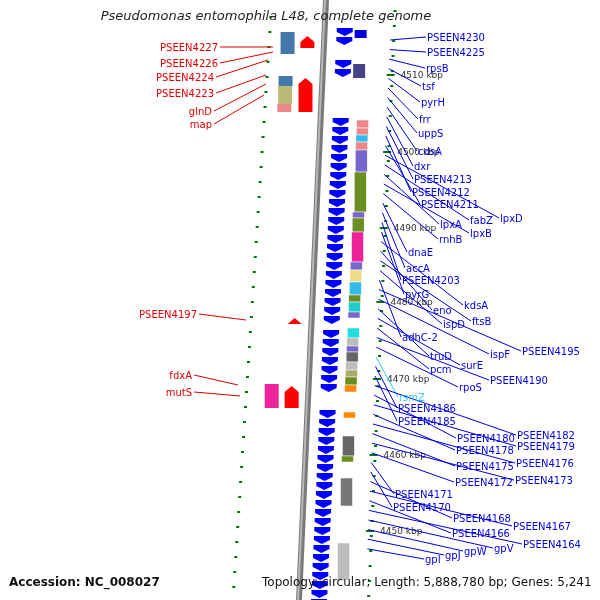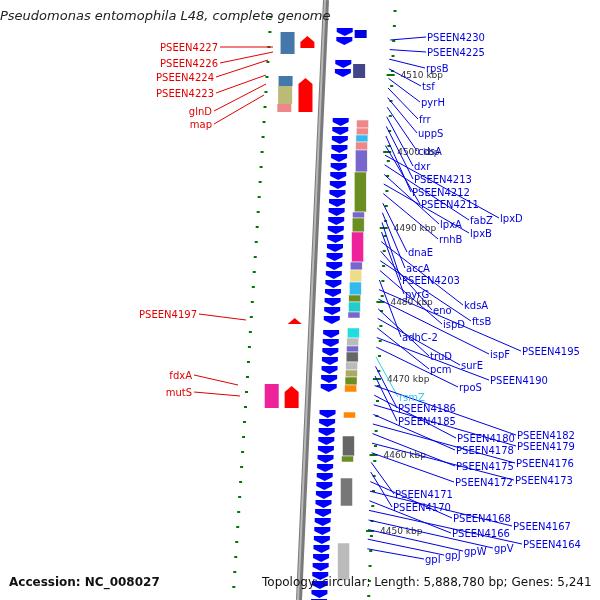--- a/index.html
+++ b/index.html
@@ -1,18 +1,18 @@
 <!DOCTYPE html>
 <html><head>
 <meta charset="utf-8">
 <style>
   html, body { margin:0; padding:0; background:#fff; }
   body { width:600px; height:600px; position:relative; overflow:hidden; font-family:"DejaVu Sans", sans-serif; }
   #map { position:absolute; left:0; top:0; width:600px; height:600px; }
-  .title { position:absolute; left:0; width:532px; top:8px; font-style:italic; font-size:13px; color:#222; }
+  .title { position:absolute; left:0; width:532px; top:8px; text-align:center; font-style:italic; font-size:13px; color:#222; }
   .footer-left { position:absolute; left:9px; top:575px; font-size:12px; color:#111;font-weight:bold; }
   .footer-right { position:absolute; left:262px; top:575px; font-size:12px; color:#111; }
   svg text { font-family:"DejaVu Sans", sans-serif; }
 </style>
 </head>
 <body>
 
 <svg id="map" width="600" height="600" viewBox="0 0 600 600" xmlns="http://www.w3.org/2000/svg">
   <g id="layer-backbone">
       <path d="M326 0 L299 600" stroke="#7a7a7a" stroke-width="6" fill="none"></path>

